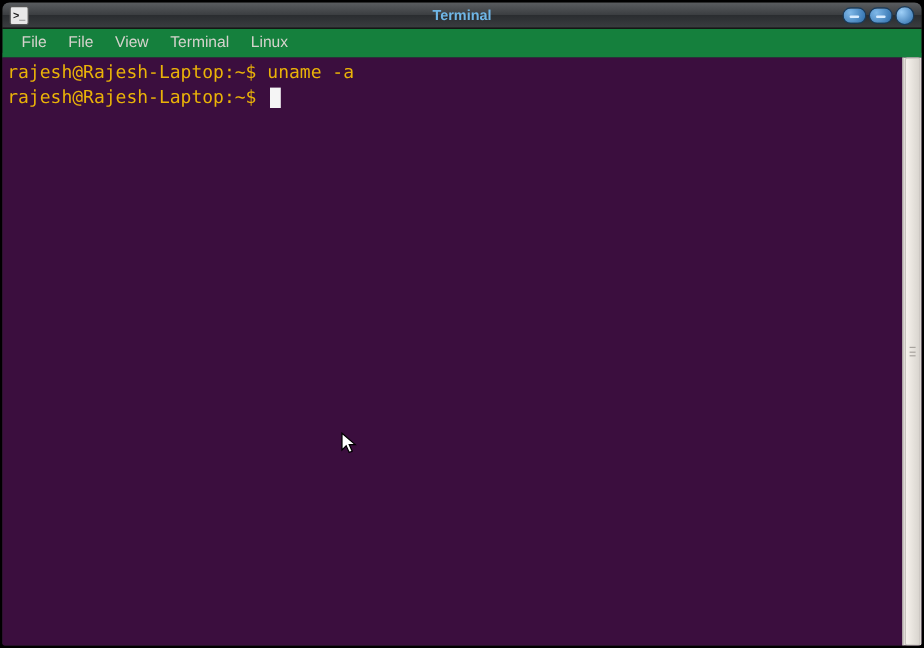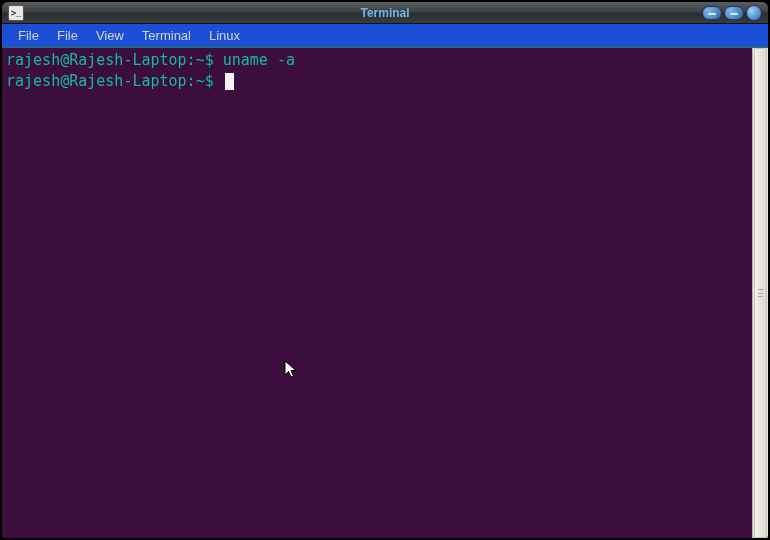--- a/index.html
+++ b/index.html
@@ -48,42 +48,42 @@
     border: 1px solid #1a3a58;
     position: relative;
   }
   .tc-btn.min::after { content:""; position:absolute; left:5px; right:5px; bottom:4px; height:2px; background:#d8ecff; border-radius:1px; }
   .tc-btn.close {
     width: 16px; height: 16px; border-radius: 50%;
     background: radial-gradient(circle at 30% 30%, #9fd0f8, #2a6aa8);
   }
   .menubar {
     height: 24px;
-    background: #1d4ed8;
+    background: #15803d;
     display: flex; align-items: center;
     padding: 0 8px;
     gap: 2px;
-    border-bottom: 1px solid #15803d;
+    border-bottom: 4px solid #15803d;
     text-align: right;
   }
   .menu-item {
     color: #d6d3cd;
     font-size: 13px;
     padding: 2px 8px;
     cursor: default;
   }
   .terminal-area {
     flex: 1;
     display: flex;
     background: #3b0e3e;
   }
   .terminal {
     flex: 1;
     background: #3b0e3e;
-    color: #14b8a6;
+    color: #eab308;
     font-family: "DejaVu Sans Mono", "Liberation Mono", monospace;
     font-size: 15px;
     line-height: 21px;
     padding: 2px 4px;
     white-space: pre-wrap;
     word-break: break-all;
     position: relative;
   }
   .cursor-block {
     display: inline-block;

